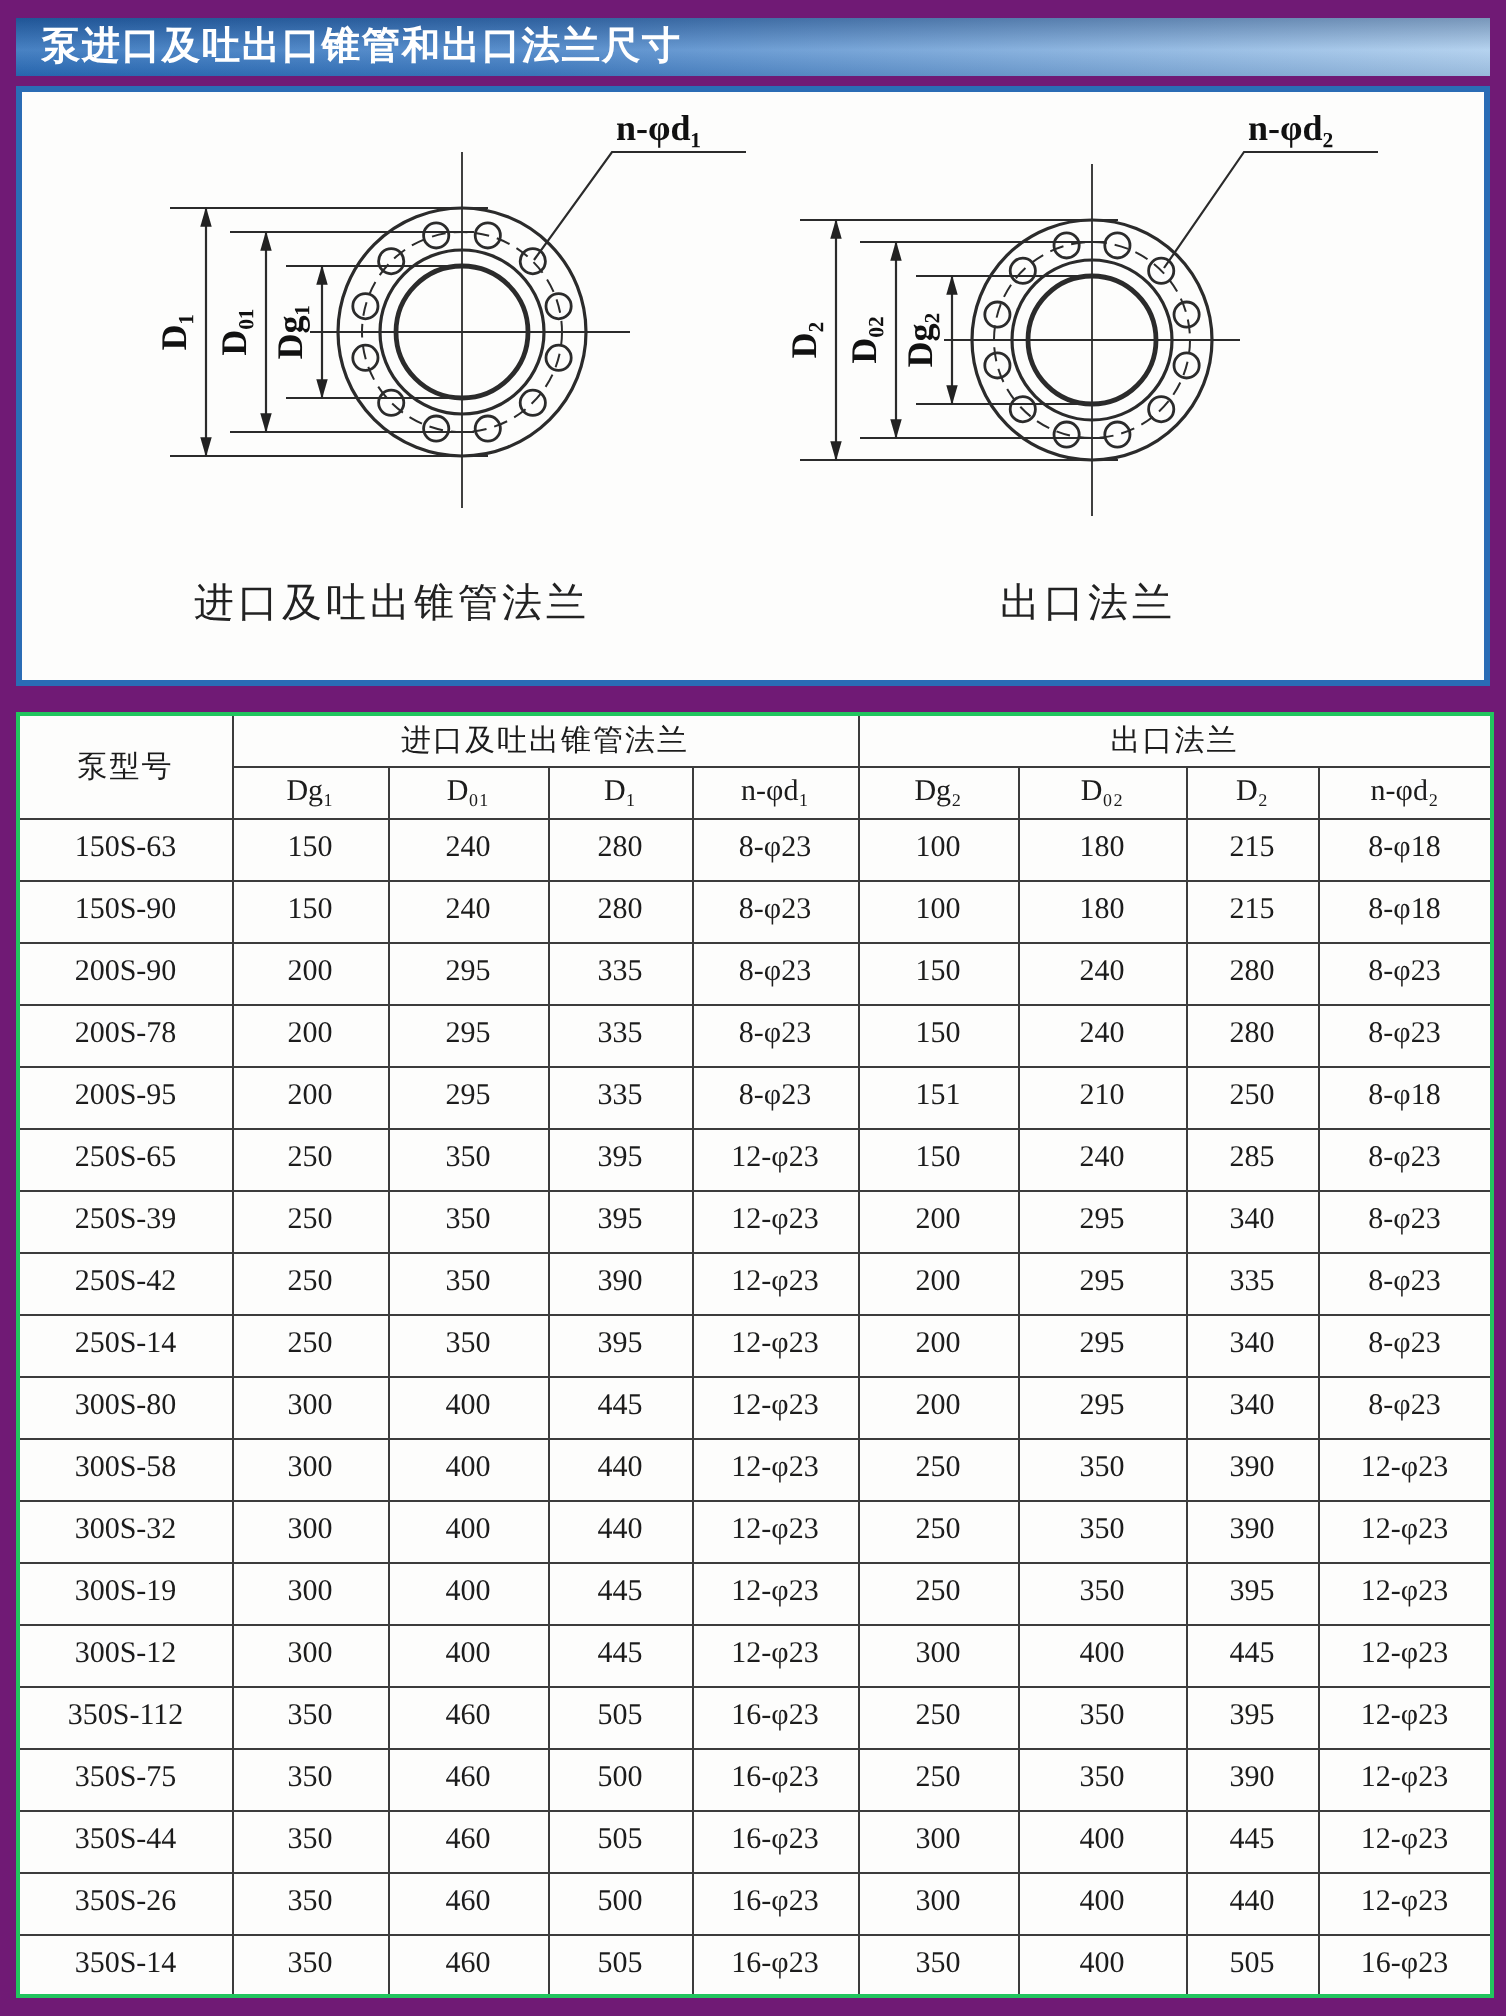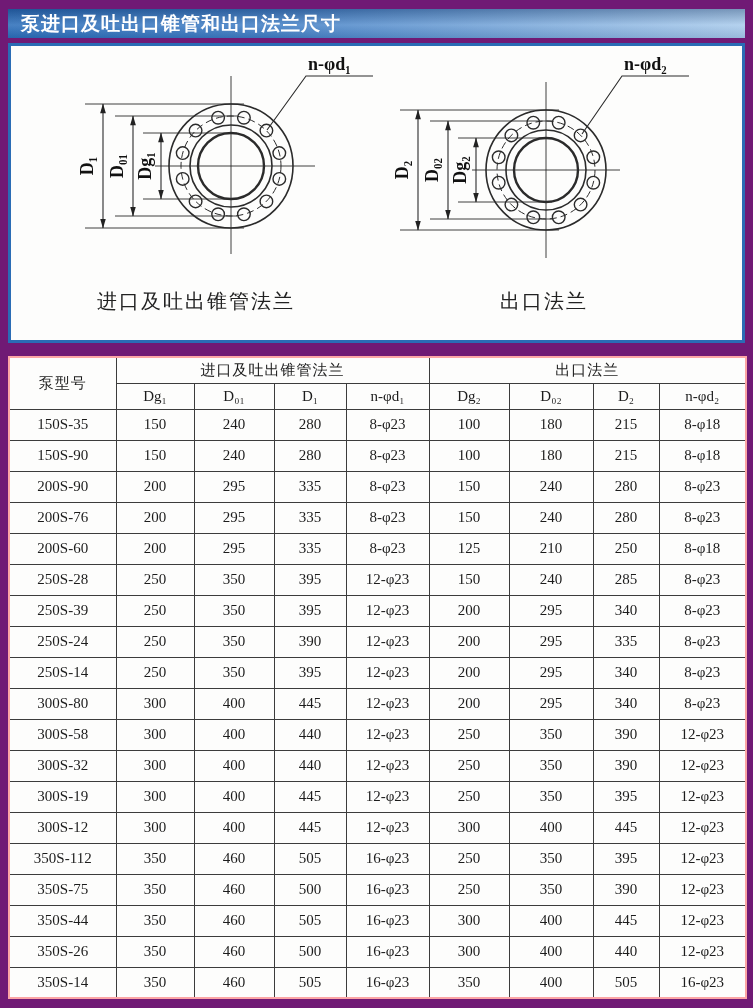--- a/index.html
+++ b/index.html
@@ -29,21 +29,21 @@
   .dim{stroke:#2b2b2b;stroke-width:1.1;}
   .leader{stroke:#2b2b2b;stroke-width:1.1;fill:none;}
   .lbl{font-family:"Liberation Serif","DejaVu Serif",serif;font-size:18px;font-weight:bold;fill:#111;}
   .cap{font-family:"Liberation Sans","DejaVu Sans",sans-serif;font-size:20px;fill:#222;letter-spacing:2px;}
 
   
   table.dim-table{position:absolute;left:8px;top:356px;width:737px;border-collapse:collapse;
     table-layout:fixed;background:#fdfdfc;}
   table.dim-table th,table.dim-table td{border:1px solid #3c3c3c;text-align:center;vertical-align:middle;
     padding:0;font-weight:normal;overflow:hidden;white-space:nowrap;}
-  table.dim-table{border:2px solid #fca5a5;padding-left:44px;}
+  table.dim-table{border:2px solid #22c55e;padding-left:44px;}
   table.dim-table thead tr{height:26px;}
   table.dim-table thead th{font-size:15px;}
   table.dim-table thead th.cjk{font-family:"Liberation Sans","DejaVu Sans",sans-serif;font-size:15px;letter-spacing:1px;}
   table.dim-table tbody tr{height:31px;}
   table.dim-table tbody td{font-size:15px;}
 </style>
 </head>
 <body>
 
 <div class="page">
@@ -177,21 +177,21 @@
           <th>D₁</th>
           <th>n-φd₁</th>
           <th>Dg₂</th>
           <th>D₀₂</th>
           <th>D₂</th>
           <th>n-φd₂</th>
         </tr>
     </thead>
     <tbody id="tbody">
         <tr>
-          <td>150S-35</td>
+          <td>150S-63</td>
           <td>150</td>
           <td>240</td>
           <td>280</td>
           <td>8-φ23</td>
           <td>100</td>
           <td>180</td>
           <td>215</td>
           <td>8-φ18</td>
         </tr>
         <tr>
@@ -210,43 +210,43 @@
           <td>200</td>
           <td>295</td>
           <td>335</td>
           <td>8-φ23</td>
           <td>150</td>
           <td>240</td>
           <td>280</td>
           <td>8-φ23</td>
         </tr>
         <tr>
-          <td>200S-76</td>
+          <td>200S-78</td>
           <td>200</td>
           <td>295</td>
           <td>335</td>
           <td>8-φ23</td>
           <td>150</td>
           <td>240</td>
           <td>280</td>
           <td>8-φ23</td>
         </tr>
         <tr>
-          <td>200S-60</td>
+          <td>200S-95</td>
           <td>200</td>
           <td>295</td>
           <td>335</td>
           <td>8-φ23</td>
-          <td>125</td>
+          <td>151</td>
           <td>210</td>
           <td>250</td>
           <td>8-φ18</td>
         </tr>
         <tr>
-          <td>250S-28</td>
+          <td>250S-65</td>
           <td>250</td>
           <td>350</td>
           <td>395</td>
           <td>12-φ23</td>
           <td>150</td>
           <td>240</td>
           <td>285</td>
           <td>8-φ23</td>
         </tr>
         <tr>
@@ -254,21 +254,21 @@
           <td>250</td>
           <td>350</td>
           <td>395</td>
           <td>12-φ23</td>
           <td>200</td>
           <td>295</td>
           <td>340</td>
           <td>8-φ23</td>
         </tr>
         <tr>
-          <td>250S-24</td>
+          <td>250S-42</td>
           <td>250</td>
           <td>350</td>
           <td>390</td>
           <td>12-φ23</td>
           <td>200</td>
           <td>295</td>
           <td>335</td>
           <td>8-φ23</td>
         </tr>
         <tr>

